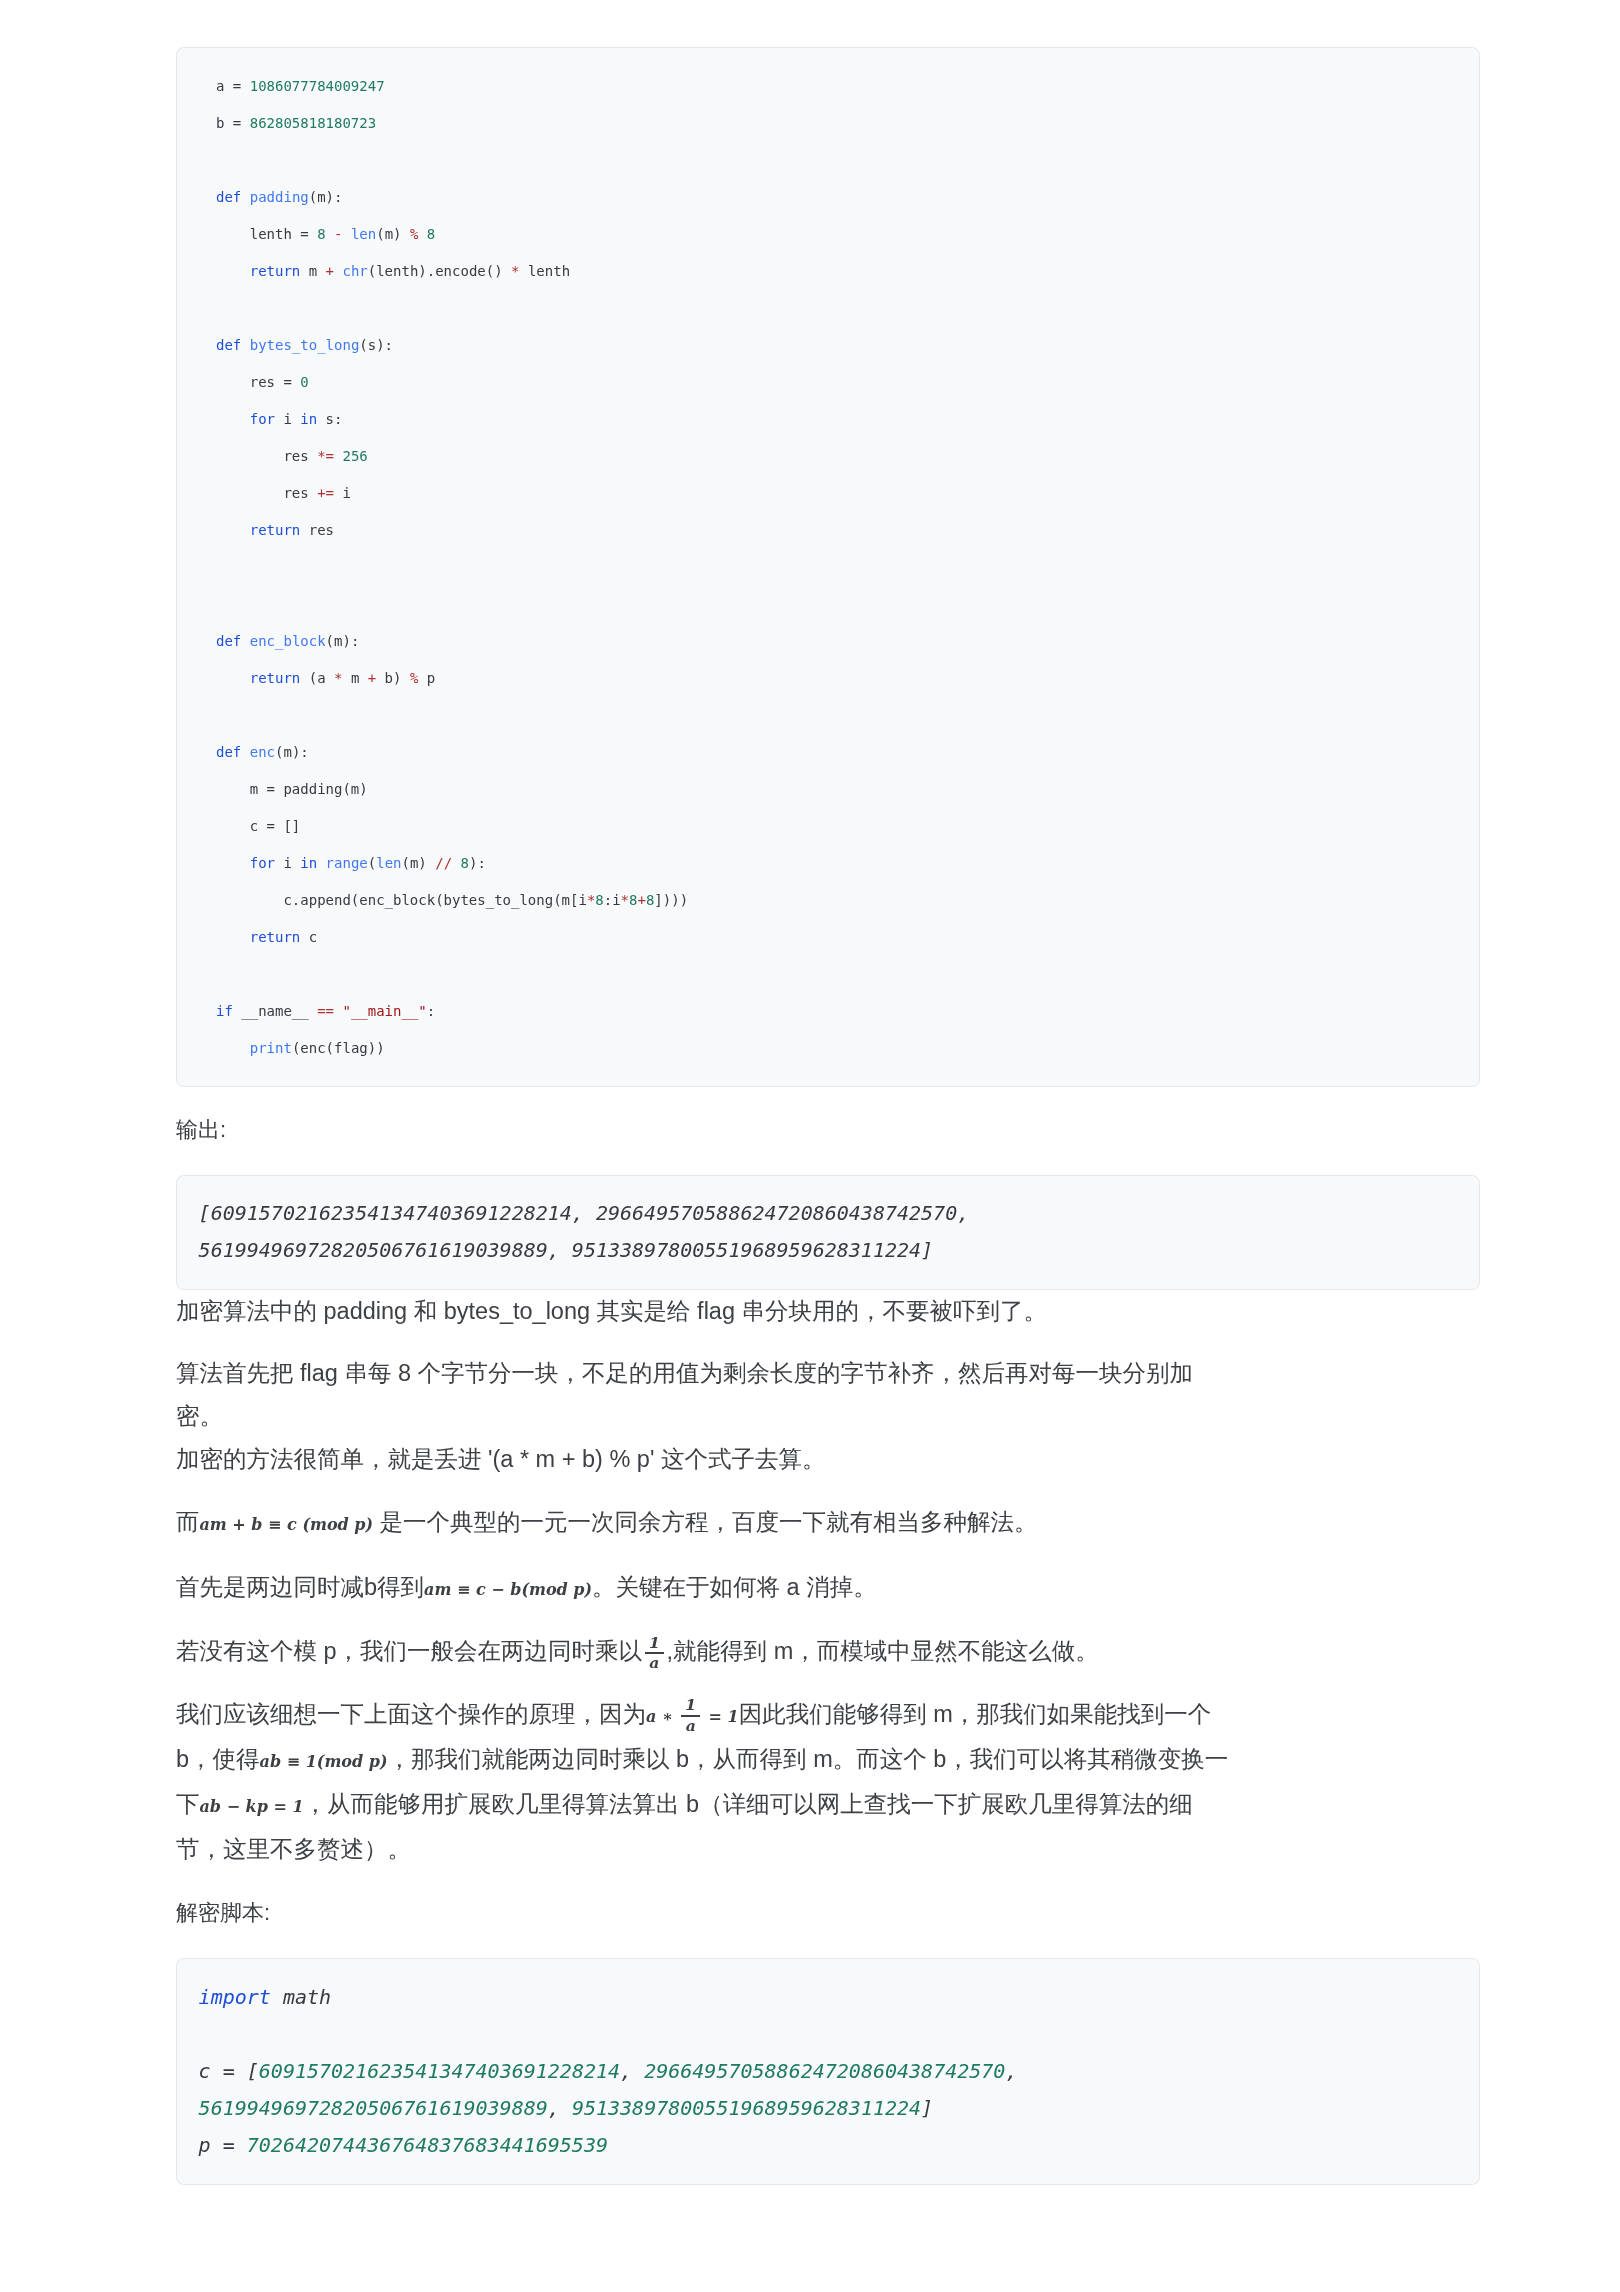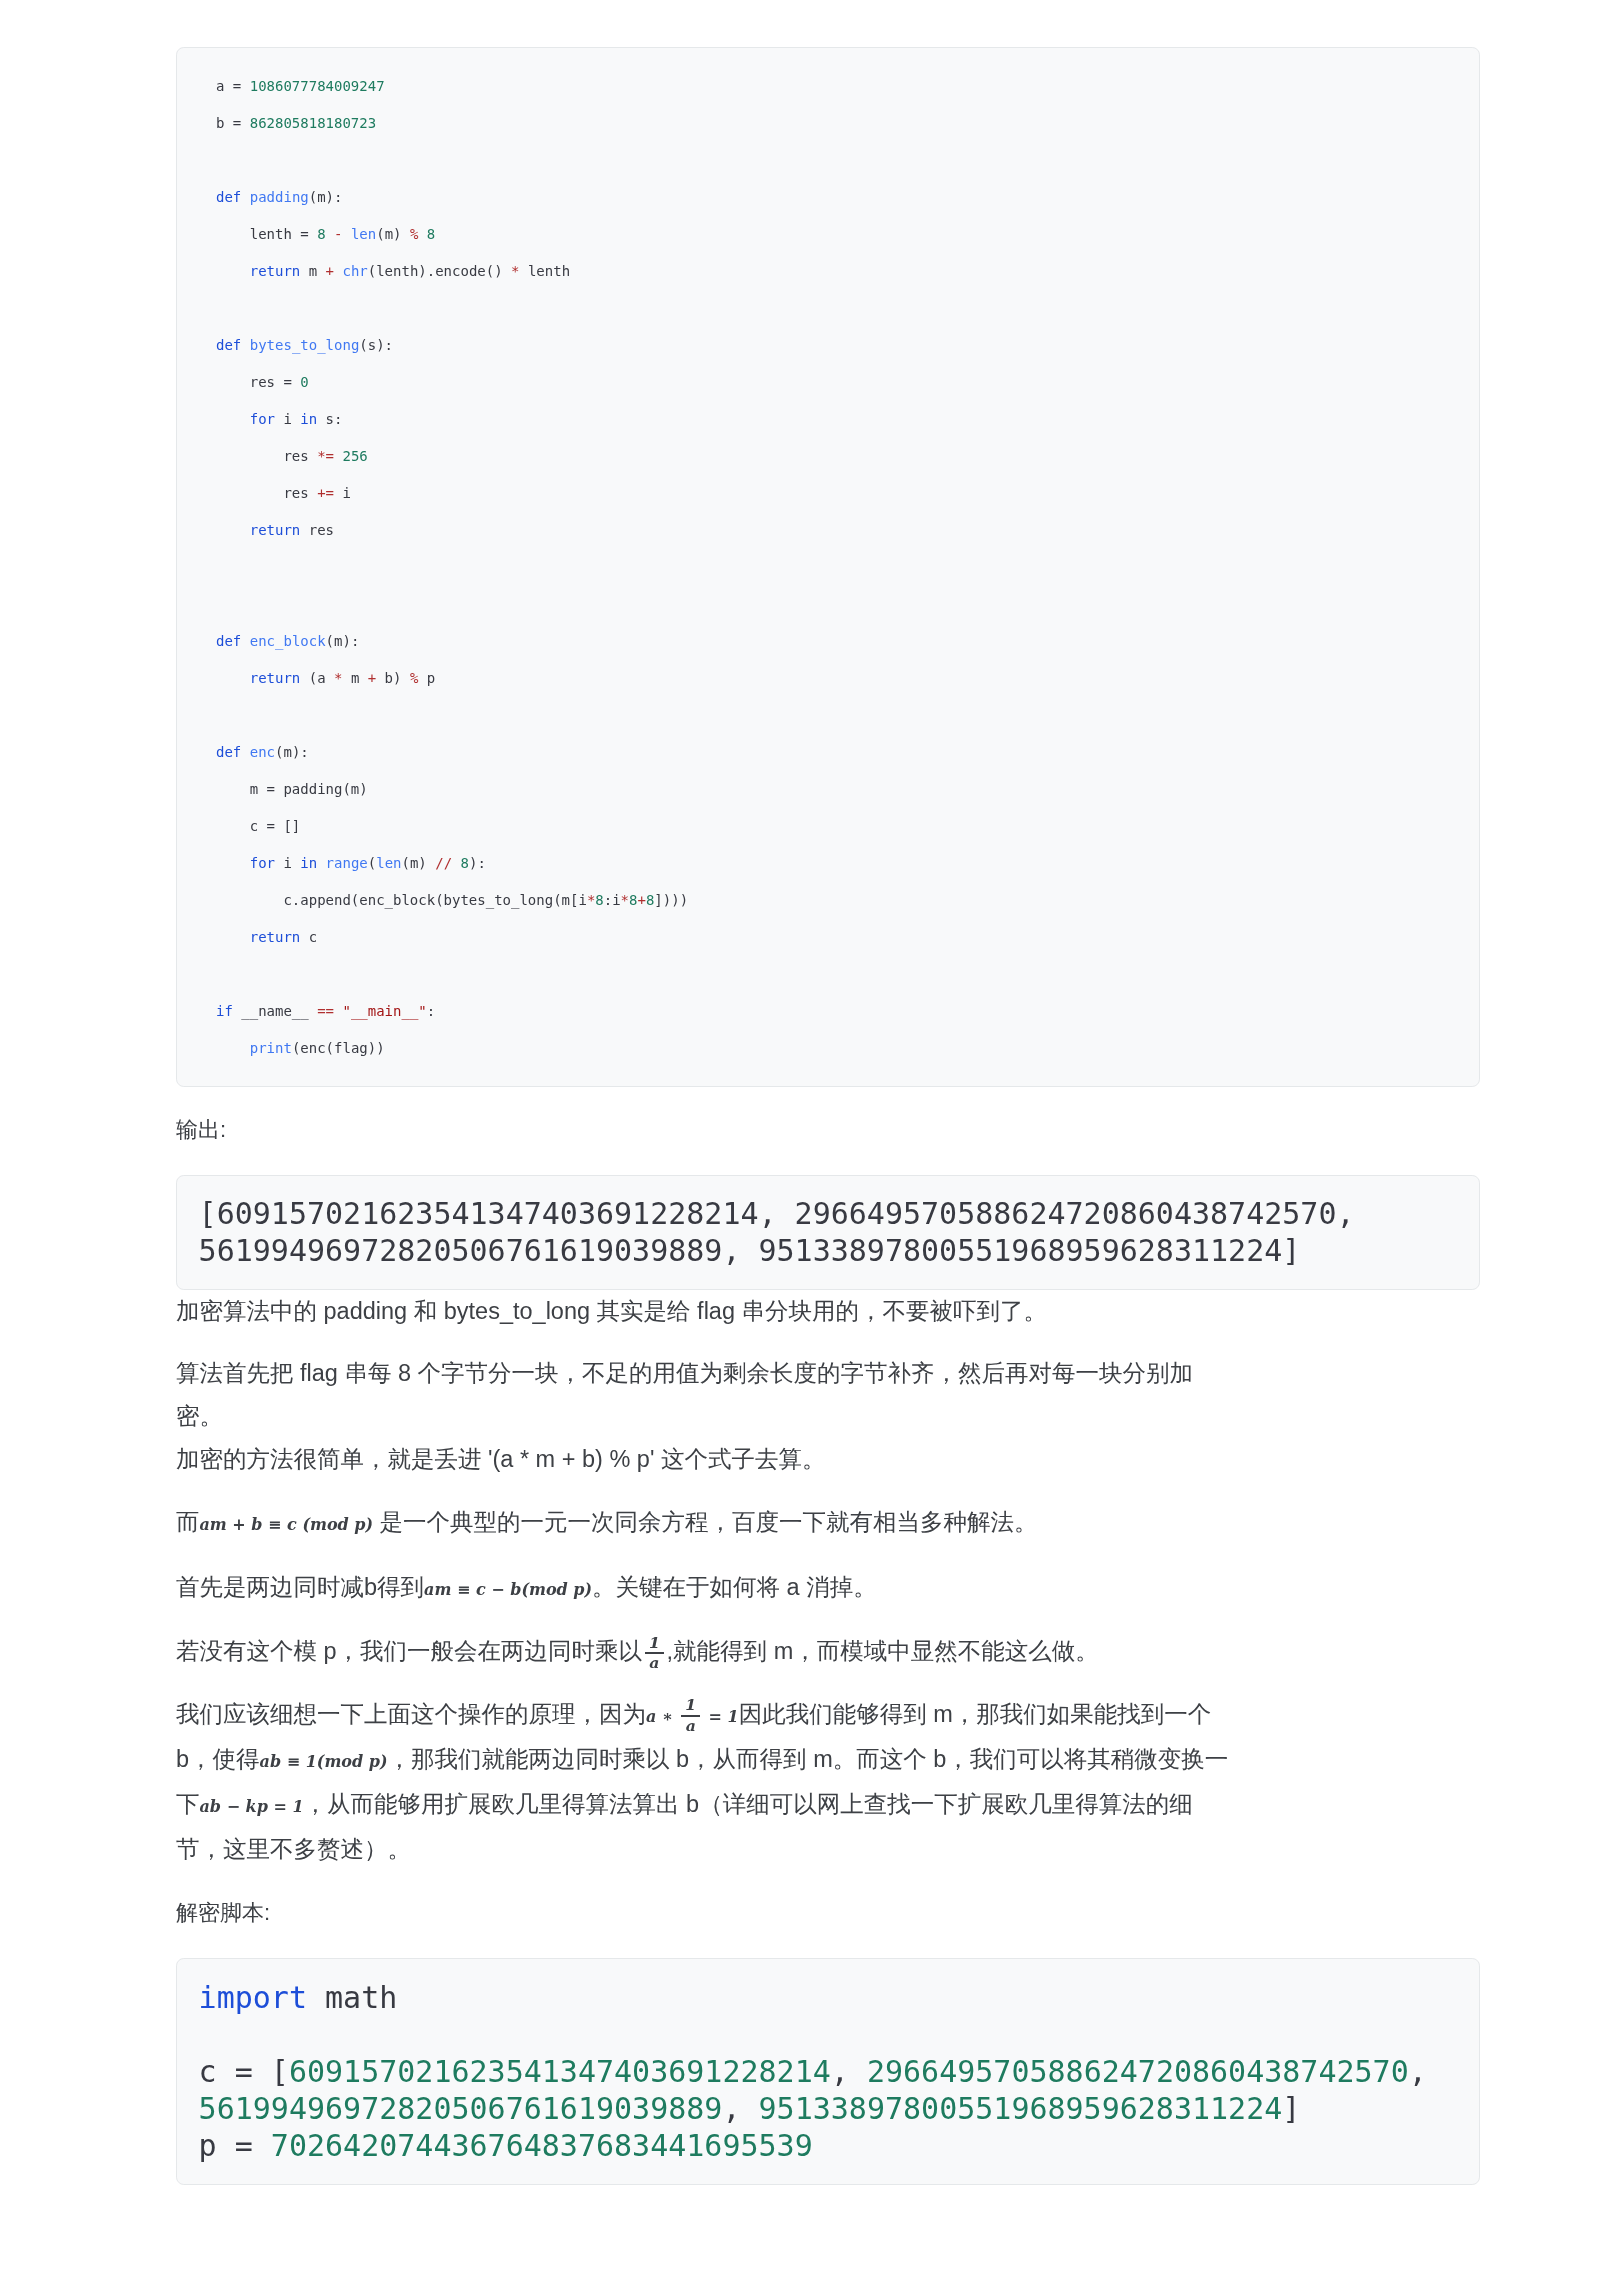--- a/index.html
+++ b/index.html
@@ -3,21 +3,21 @@
 <meta charset="utf-8">
 <style>
   html,body{margin:0;padding:0;background:#ffffff;}
   body{width:1620px;height:2293px;overflow:hidden;
        font-family:"Liberation Sans","DejaVu Sans",sans-serif;color:#3d4045;}
   main{padding:47px 140px 0 176px;}
   .codeblock{background:#f8f9fa;border:1px solid #e5e8ea;border-radius:7.8px;
              padding:19.6px 21.6px;font-family:"DejaVu Sans Mono",monospace;
              color:#383a42;margin:0;}
   .codeblock.small{font-size:14px;line-height:37px;padding-left:39px;}
-  .codeblock.large{font-size:30px;line-height:37px;}
+  .codeblock.large{font-size:20px;line-height:37px;font-style:italic;}
   .cl{white-space:pre;min-height:37px;}
   .tok-k{color:#1d4ed8;}   
   .tok-f{color:#4078f2;}   
   .tok-n{color:#1e7b5f;}   
   .tok-o{color:#b02f2f;}   
   .tok-s{color:#a31515;}   
   .tok-p{color:#383a42;}   
   .label{font-size:22px;line-height:33px;color:#3d4045;margin:25.5px 0 29px;}
   .para{font-size:23.5px;line-height:43px;color:#3d4045;max-width:1059px;margin:0 0 19.6px;}
   .math{font-family:"DejaVu Serif",serif;font-style:italic;font-weight:bold;

